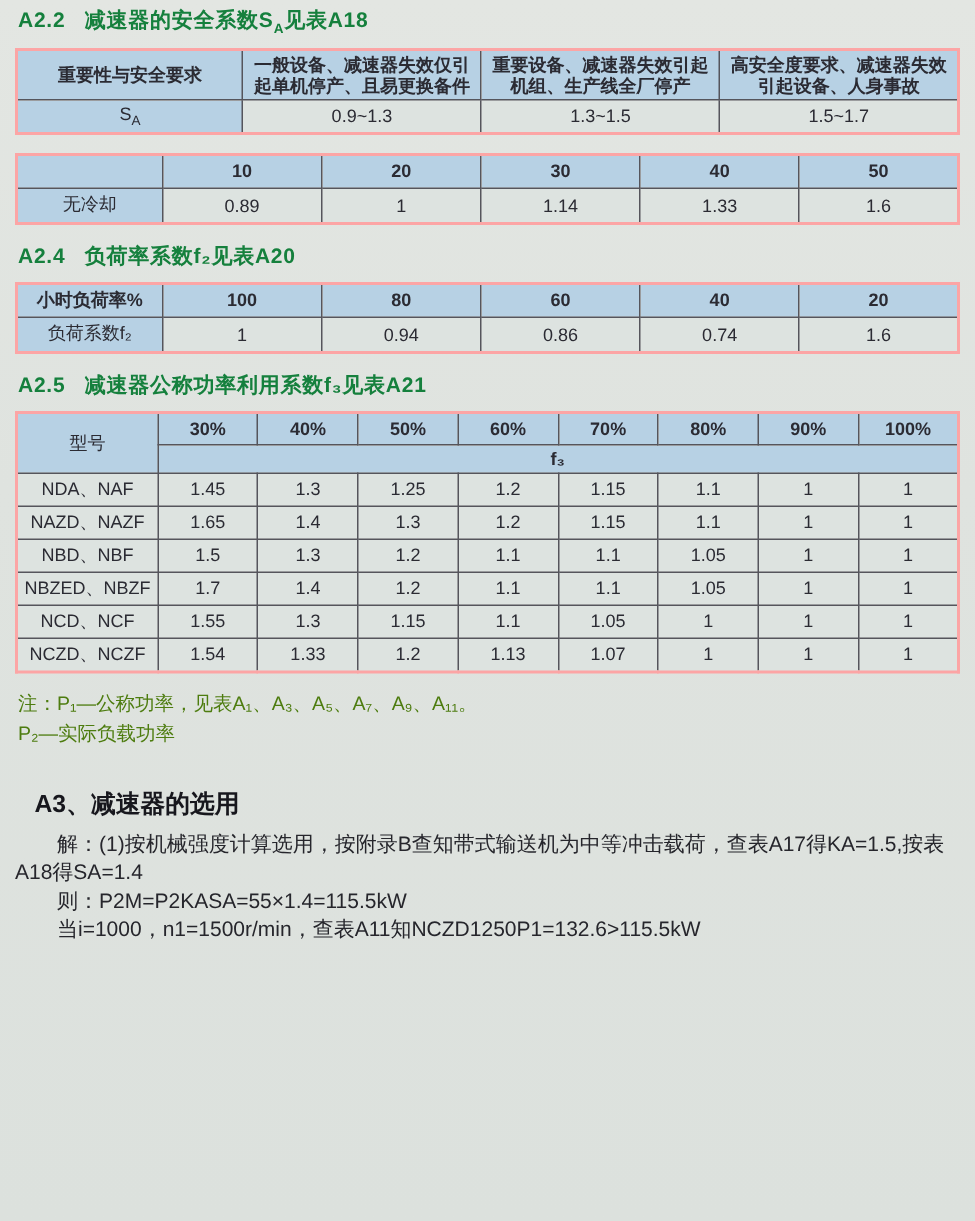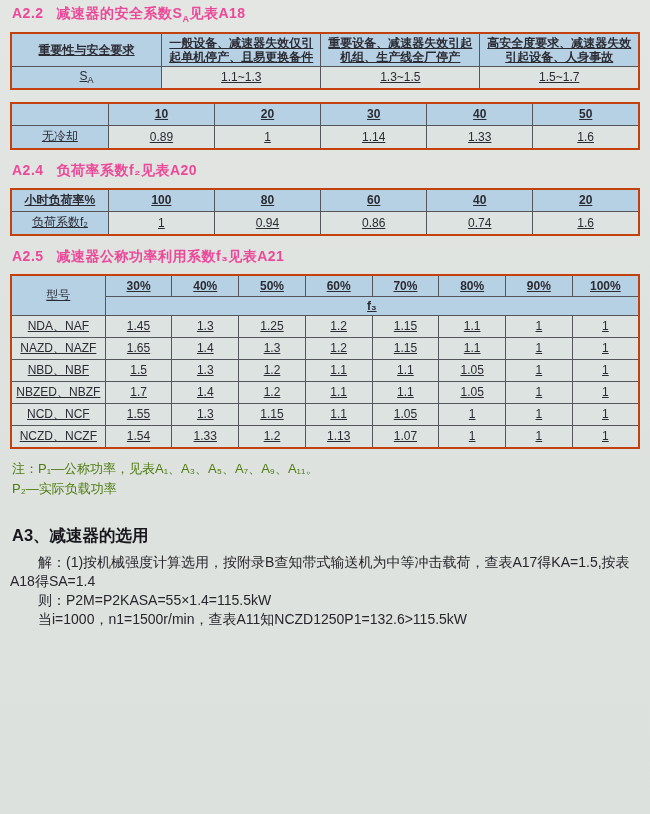--- a/index.html
+++ b/index.html
@@ -6,30 +6,30 @@
     margin: 0; padding: 0;
     width: 650px; height: 814px;
     overflow: hidden;
     font-family: "Liberation Sans", "DejaVu Sans", sans-serif;
     background: linear-gradient(180deg, #e3e6e2 0%, #dfe3df 40%, #dce1dd 100%);
     color: #2a2a30;
   }
   .page { padding: 5px 10px 0 10px; }
 
   h2.sec {
-    font-size: 14px; font-weight: bold; color: #ec4899;
+    font-size: 14px; font-weight: bold; color: #15803d;
     margin: 0 0 8px 2px; letter-spacing: 0.5px;
   }
   h2.sec .hnum { margin-right: 13px; }
   h2.sec sub { font-size: 9px; }
 
   table.tbl {
     width: 100%; border-collapse: collapse; table-layout: fixed;
-    border: 2px solid #c2410c;
-    font-size: 12px; text-align: center; color: #2b2b33; text-decoration: underline;
+    border: 2px solid #fca5a5;
+    font-size: 12px; text-align: center; color: #2b2b33;
   }
   table.tbl th, table.tbl td {
     border: 1px solid #55555c;
     padding: 2px 3px;
     background: #dde3e0;
     font-weight: normal;
     overflow: hidden;
   }
   table.tbl .hd { background: #b7d1e4; }
   table.tbl th.hd { font-weight: bold; }
@@ -52,21 +52,21 @@
   .tA21 .fspan { height: 13px; font-weight: normal; }
 
   .mt { margin-top: 12px; }
   .mt2 { margin-top: 13px; }
 
   .note { font-size: 13px; line-height: 20px; color: #4d7c0f; margin: 0 0 0 2px; }
   .note .n2 { }
 
   h1.a3 {
     font-size: 16.5px; font-weight: bold; color: #17171d;
-    margin: 26px 0 6px 2px;
+    margin: 26px 0 6px 13px;
   }
   .body-text { font-size: 14px; line-height: 19px; color: #26262c; }
   .body-text p { margin: 0; text-indent: 2em; }
 </style>
 </head>
 <body>
 
 <div class="page">
 
   <h2 class="sec"><span class="hnum">A2.2</span><span>减速器的安全系数S</span><sub>A</sub><span>见表A18</span></h2>
@@ -80,21 +80,21 @@
       </colgroup>
     <tbody>
         <tr>
       <th class="hd">重要性与安全要求</th>
       <th class="hd">一般设备、减速器失效仅引起单机停产、且易更换备件</th>
       <th class="hd">重要设备、减速器失效引起机组、生产线全厂停产</th>
       <th class="hd">高安全度要求、减速器失效引起设备、人身事故</th>
     </tr>
     <tr>
       <td class="hd"><span>S</span><sub>A</sub></td>
-      <td>1.1~1.3</td>
+      <td>0.9~1.3</td>
       <td>1.3~1.5</td>
       <td>1.5~1.7</td>
     </tr>
   </tbody>
     </table>
 
 
   <table class="tbl tA19">
     <colgroup>
         <col class="c0">

